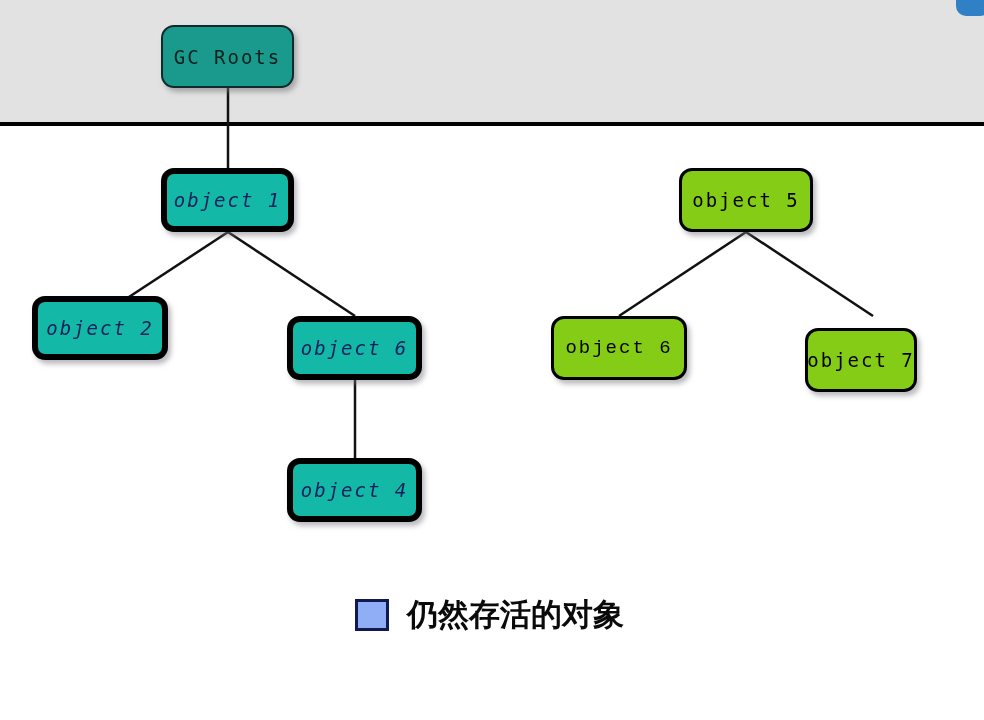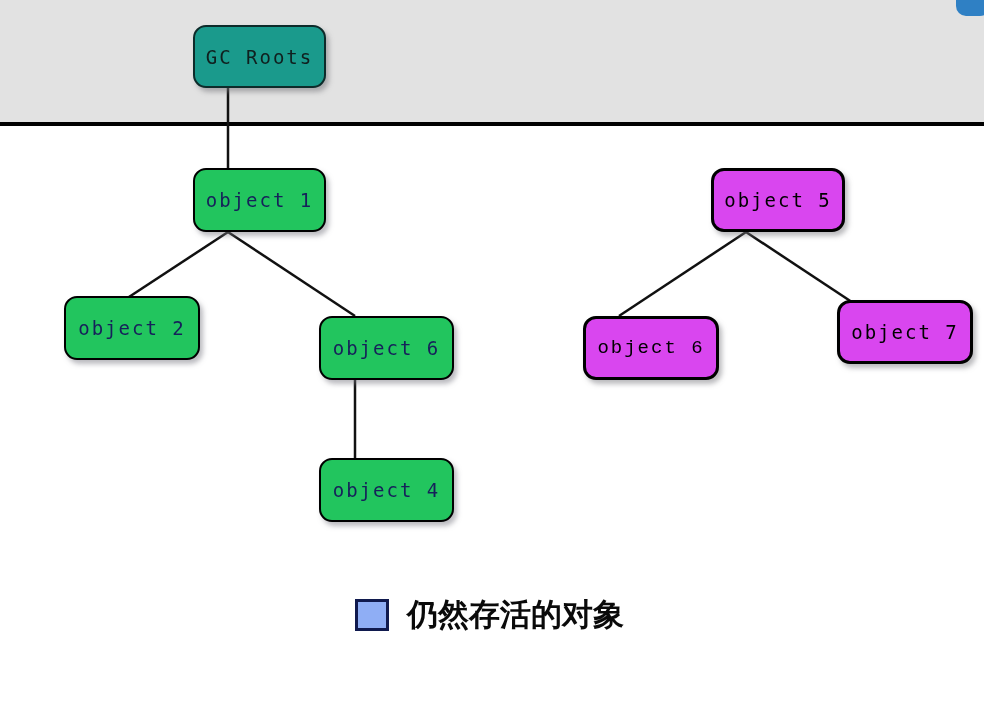--- a/index.html
+++ b/index.html
@@ -68,36 +68,36 @@
     box-sizing: border-box;
     border-radius: 13px;
     display: flex;
     align-items: center;
     justify-content: center;
     font-family: "DejaVu Sans Mono", "Liberation Mono", monospace;
     font-size: 19px;
     letter-spacing: 2px;
     white-space: nowrap;
     z-index: 3;
-    margin-left: 32px;
   }
   .node.teal {
     background: #1a9a8c;
     border: 2px solid #0d2b2a;
     color: #10201f;
     box-shadow: 3px 4px 5px rgba(120,120,125,0.55);
   }
   .node.blue {
-    background: #22c55e;
-    border: 2px solid #000000;
+    background: #14b8a6;
+    border: 6px solid #000000;
     color: #16205a;
     box-shadow: 3px 4px 5px rgba(120,120,130,0.5);
+    font-style: italic;
   }
   .node.white {
-    background: #d946ef;
+    background: #84cc16;
     border: 3px solid #000000;
     color: #000000;
     box-shadow: 3px 4px 5px rgba(120,120,125,0.5);
   }
 
   
   .legend {
     position: absolute;
     left: 355px;
     top: 592px;
@@ -164,21 +164,21 @@
       </div>
       <div class="node blue" style="left: 287px; top: 458px; width: 135px; height: 64px;">
         <span>object 4</span>
       </div>
       <div class="node white" style="left: 679px; top: 168px; width: 134px; height: 64px;">
         <span>object 5</span>
       </div>
       <div class="node white" style="left: 551px; top: 316px; width: 136px; height: 64px; font-family: Liberation Mono, monospace;">
         <span>object 6</span>
       </div>
-      <div class="node white" style="left: 805px; top: 300px; width: 136px; height: 64px;">
+      <div class="node white" style="left: 805px; top: 328px; width: 112px; height: 64px;">
         <span>object 7</span>
       </div>
     </div>
 
   <div class="legend">
       <div class="legend-row">
         <span class="legend-swatch blue"></span>
         <span class="legend-text">仍然存活的对象</span>
       </div>
     </div>

